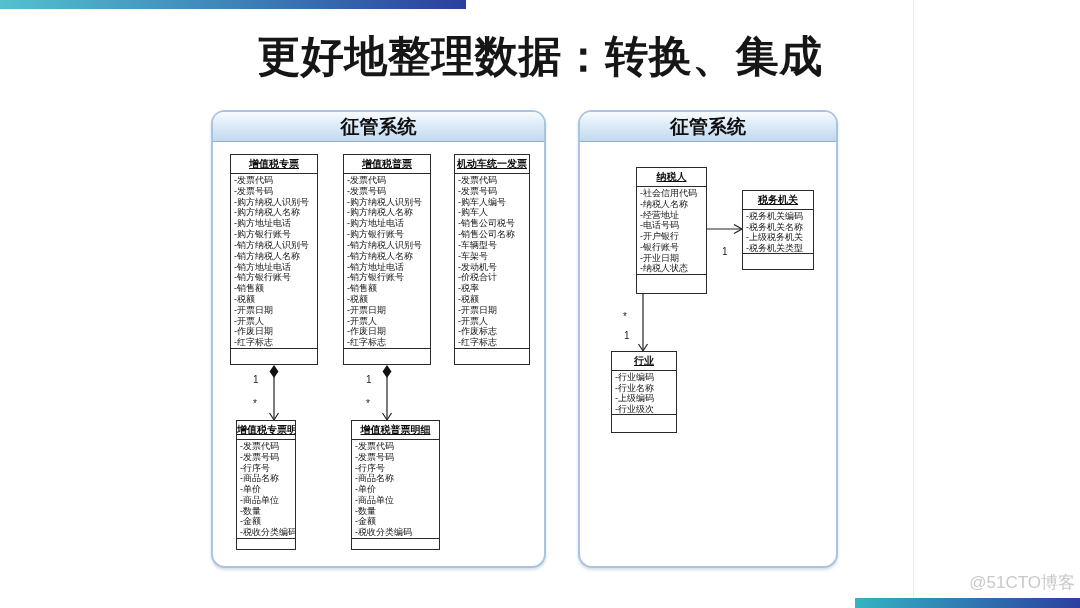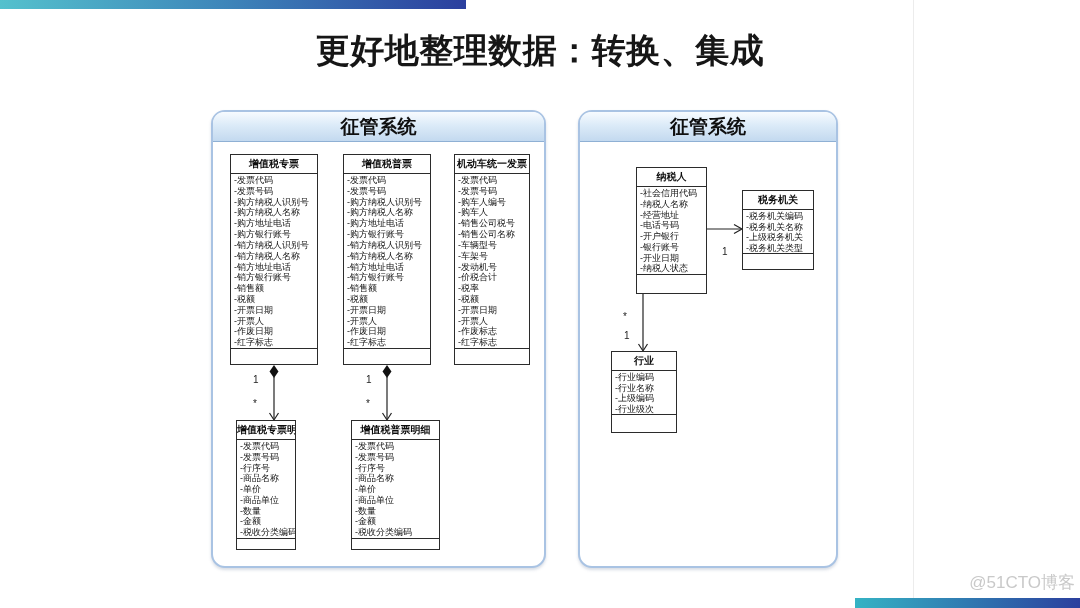--- a/index.html
+++ b/index.html
@@ -6,38 +6,38 @@
   html,body { width:1080px; height:608px; background:#ffffff; overflow:hidden;
               font-family:"Liberation Sans", sans-serif; position:relative; }
 
   .top-bar { position:absolute; left:0; top:0; width:466px; height:9px;
              background:linear-gradient(90deg,#54c1cd 0%,#3e86ba 48%,#2b3f9e 100%); }
   .bottom-bar { position:absolute; left:855px; top:598px; width:225px; height:10px;
              background:linear-gradient(90deg,#35b3c4 0%,#2b3f9e 100%); }
   .slide-edge { position:absolute; left:913px; top:0; width:1px; height:608px; background:#ececec; }
 
   .slide-title { position:absolute; top:28px; left:0; width:1080px; text-align:center;
-             font-size:34px; font-weight:bold; color:#161616; letter-spacing:0.5px; }
+             font-size:43px; font-weight:bold; color:#161616; letter-spacing:0.5px; }
 
   .watermark { position:absolute; top:571px; right:5px; font-size:17px; color:#c9c9c9; }
 
   .panel { position:absolute; background:#ffffff; border:2px solid #a9c3e3; border-radius:14px;
            box-shadow:0 2px 3px rgba(100,120,150,.25); }
   .panel-header { position:absolute; left:0; top:0; right:0; height:30px;
            border-radius:11px 11px 0 0; border-bottom:1px solid #8fb0d4;
            background:linear-gradient(180deg,#f7fbff 0%,#dcebf8 45%,#c3d9ef 100%);
            display:flex; align-items:center; justify-content:center;
            font-size:19px; font-weight:bold; color:#0f0f0f; }
   .panel-body { position:absolute; inset:0; }
 
   .entity { position:absolute; background:#ffffff; border:1px solid #2b2b2b;
             display:flex; flex-direction:column; }
   .entity-title { flex:0 0 19px; line-height:18px; text-align:center; font-weight:bold;
             font-size:10px; color:#0d0d0d; border-bottom:1px solid #2b2b2b;
-            overflow:hidden; white-space:nowrap; }
+            overflow:hidden; white-space:nowrap;text-decoration:underline; }
   .entity-fields { padding:1px 1px 0 3px; overflow:hidden; }
   .entity-field { font-size:9px; color:#141414; white-space:nowrap; }
   .entity-footer { border-top:1px solid #2b2b2b; flex:1; }
 
   .connector-layer { position:absolute; inset:0; width:100%; height:100%; pointer-events:none; }
   .connector-layer text { font-size:10px; fill:#222; font-family:"Liberation Sans",sans-serif; }
 </style>
 </head>
 <body>
 

